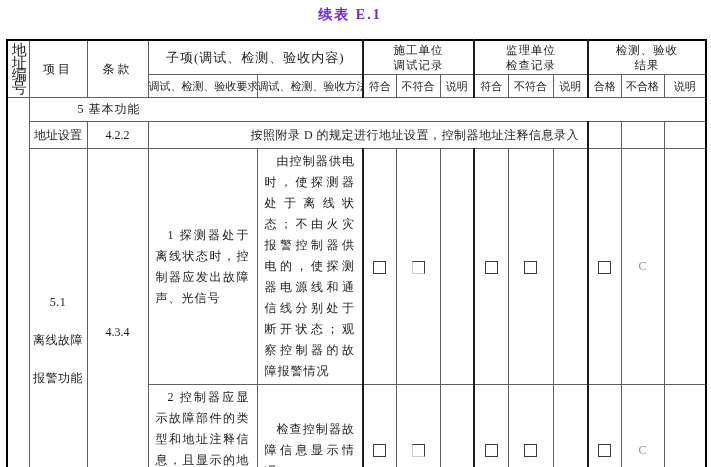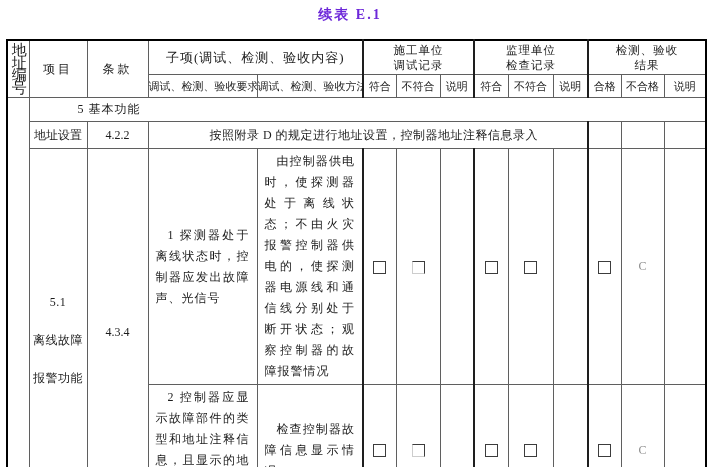--- a/index.html
+++ b/index.html
@@ -31,21 +31,21 @@
   tr.r2 td{height:189px;}
   tr.r3 td{height:113px;}
   .vtext{
     width:13px;margin:0 auto;word-break:break-all;
     line-height:12.5px;font-size:15px;text-align:center;
   }
   .hdr2{letter-spacing:3px;font-size:12px;margin-top:44px;}
   .grp div{line-height:15px;font-size:11.5px;letter-spacing:1px;}
   .subhdr{font-size:10.5px;letter-spacing:0;}
   .sec-label{display:block;text-align:left;padding-left:16px;letter-spacing:1px;font-size:12px;}
-  .merged-text{display:block;text-align:center;padding:0 8px;text-indent:1em;letter-spacing:0.5px;font-size:12px;}
+  .merged-text{display:block;text-align:right;padding:0 8px;text-indent:1em;letter-spacing:0.5px;font-size:12px;}
   .jt{
     display:block;text-align:justify;text-justify:inter-character;
     text-indent:1em;padding:2px 7px;line-height:21px;letter-spacing:1px;font-size:12px;
   }
   .item-lines div{line-height:22px;letter-spacing:0.5px;font-size:12px;margin-top:16px;}
   .cb{
     display:inline-block;width:11px;height:11px;
     border:1px solid #3c3c3c;background:transparent;vertical-align:middle;
   }
   .cb.faded{border-color:#3c3c3c #3c3c3c #cdcdcd #cdcdcd;}

